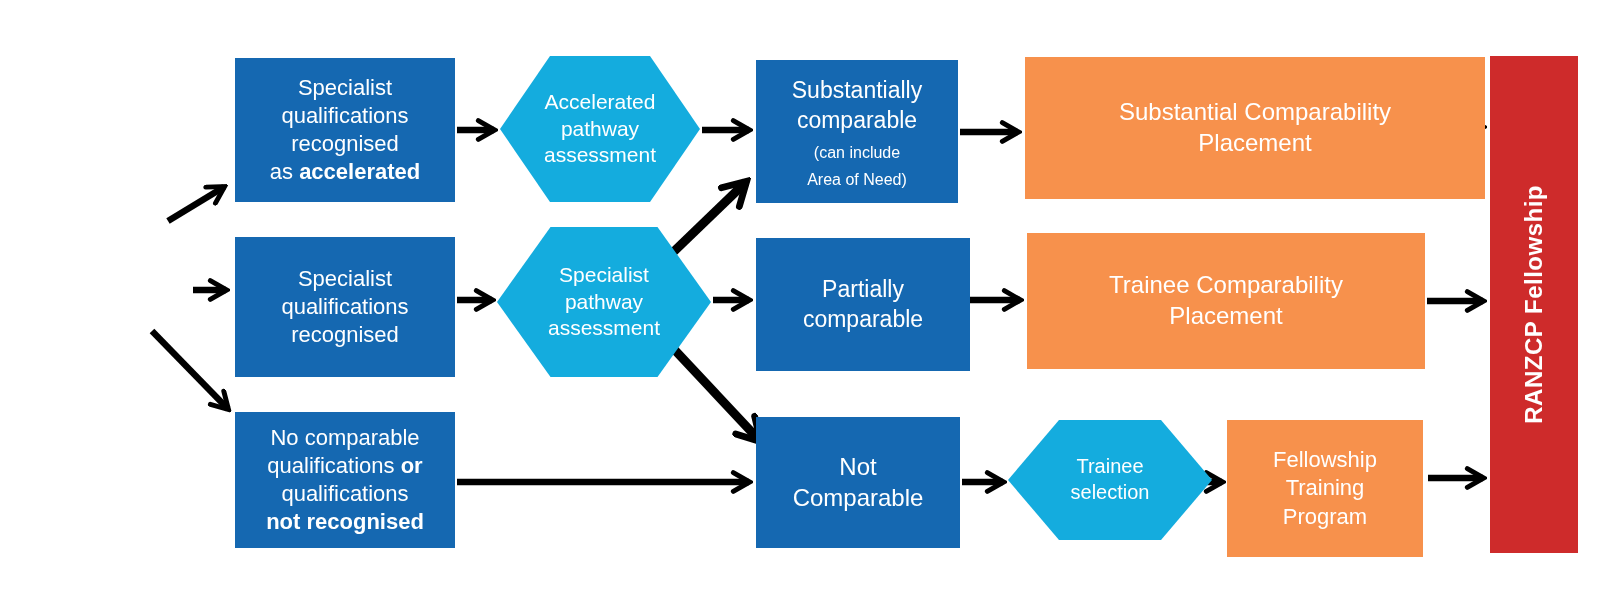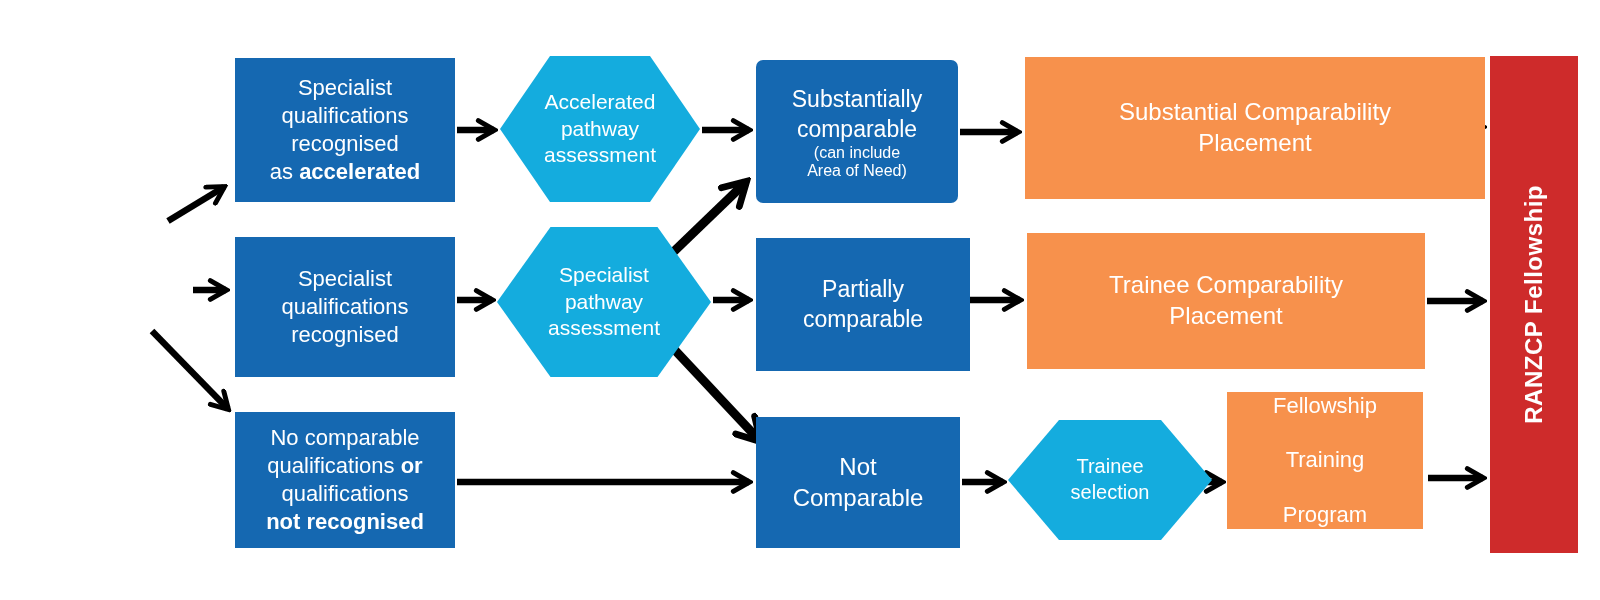--- a/index.html
+++ b/index.html
@@ -27,21 +27,21 @@
     background:#14ACDE;
     clip-path:polygon(25% 0%, 75% 0%, 100% 50%, 75% 100%, 25% 100%, 0% 50%);
   }
   .bar-red{background:#CE2B2B;}
   .t22{font-size:22px;}
   .t23{font-size:23px;}
   .t24{font-size:24px;}
   .t21{font-size:21px;}
   .t20{font-size:20px;}
   .t27{font-size:27px;}
-  .note{font-size:16px;line-height:1.1;}
+  .note{font-size:16px;line-height:1.1;margin-top:9px;}
   .bold{font-weight:bold;}
   .vtext{
     transform:rotate(-90deg);
     white-space:nowrap;
     font-size:24px;
     font-weight:bold;
     letter-spacing:0.5px;
   }
   #arrow-layer{
     position:absolute;left:0;top:0;width:1600px;height:600px;
@@ -87,21 +87,21 @@
     <div><span>recognised</span></div>
     <div><span>as </span><span class="bold">accelerated</span></div>
   </div>
 
   <div class="node hex t21" style="left:500px;top:56px;width:200px;height:146px;">
     <div>Accelerated</div>
     <div>pathway</div>
     <div>assessment</div>
   </div>
 
-  <div class="node rect-blue t23" style="left:756px;top:60px;width:202px;height:143px;padding-top:2px;border-radius:7px;">
+  <div class="node rect-blue t23" style="left:756px;top:60px;width:202px;height:143px;padding-top:2px;">
     <div>Substantially</div>
     <div>comparable</div>
     <div class="note">(can include</div>
     <div class="note">Area of Need)</div>
   </div>
 
   <div class="node rect-orange t24" style="left:1025px;top:57px;width:460px;height:142px;">
     <div>Substantial Comparability</div>
     <div>Placement</div>
   </div>
@@ -138,21 +138,21 @@
   <div class="node hex t20" style="left:1008px;top:420px;width:204px;height:120px;">
     <div>Trainee</div>
     <div>selection</div>
   </div>
 
   <div class="node rect-blue t24" style="left:756px;top:417px;width:204px;height:131px;">
     <div>Not</div>
     <div>Comparable</div>
   </div>
 
-  <div class="node rect-orange t22" style="left:1227px;top:392px;width:196px;height:137px;justify-content:space-between;">
+  <div class="node rect-orange t22" style="left:1227px;top:420px;width:196px;height:137px;">
     <div>Fellowship</div>
     <div>Training</div>
     <div>Program</div>
   </div>
 
   <div class="node bar-red" style="left:1490px;top:56px;width:88px;height:497px;">
     <div class="vtext">RANZCP Fellowship</div>
   </div>
 
 </div>

